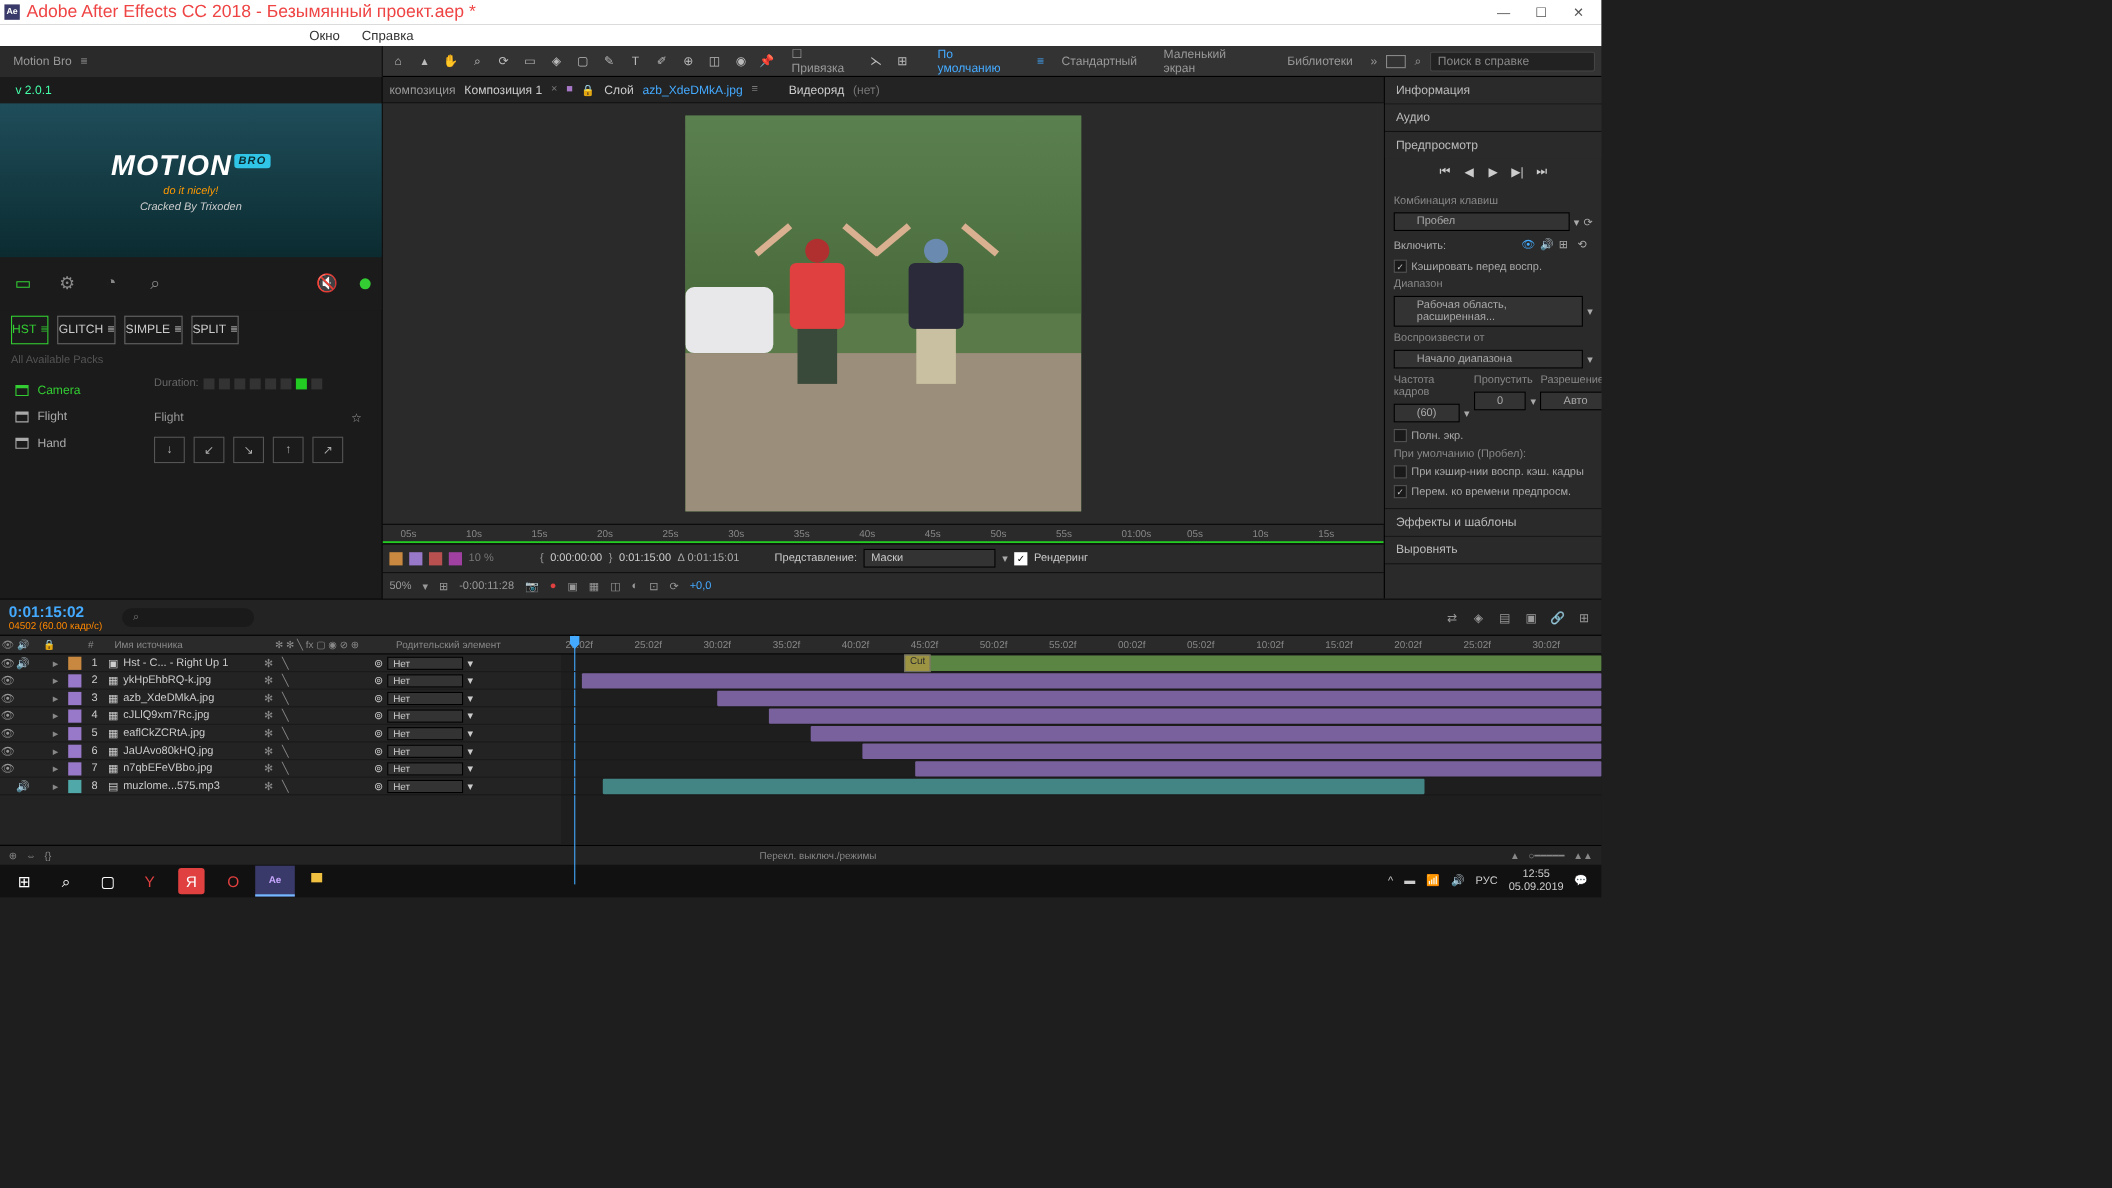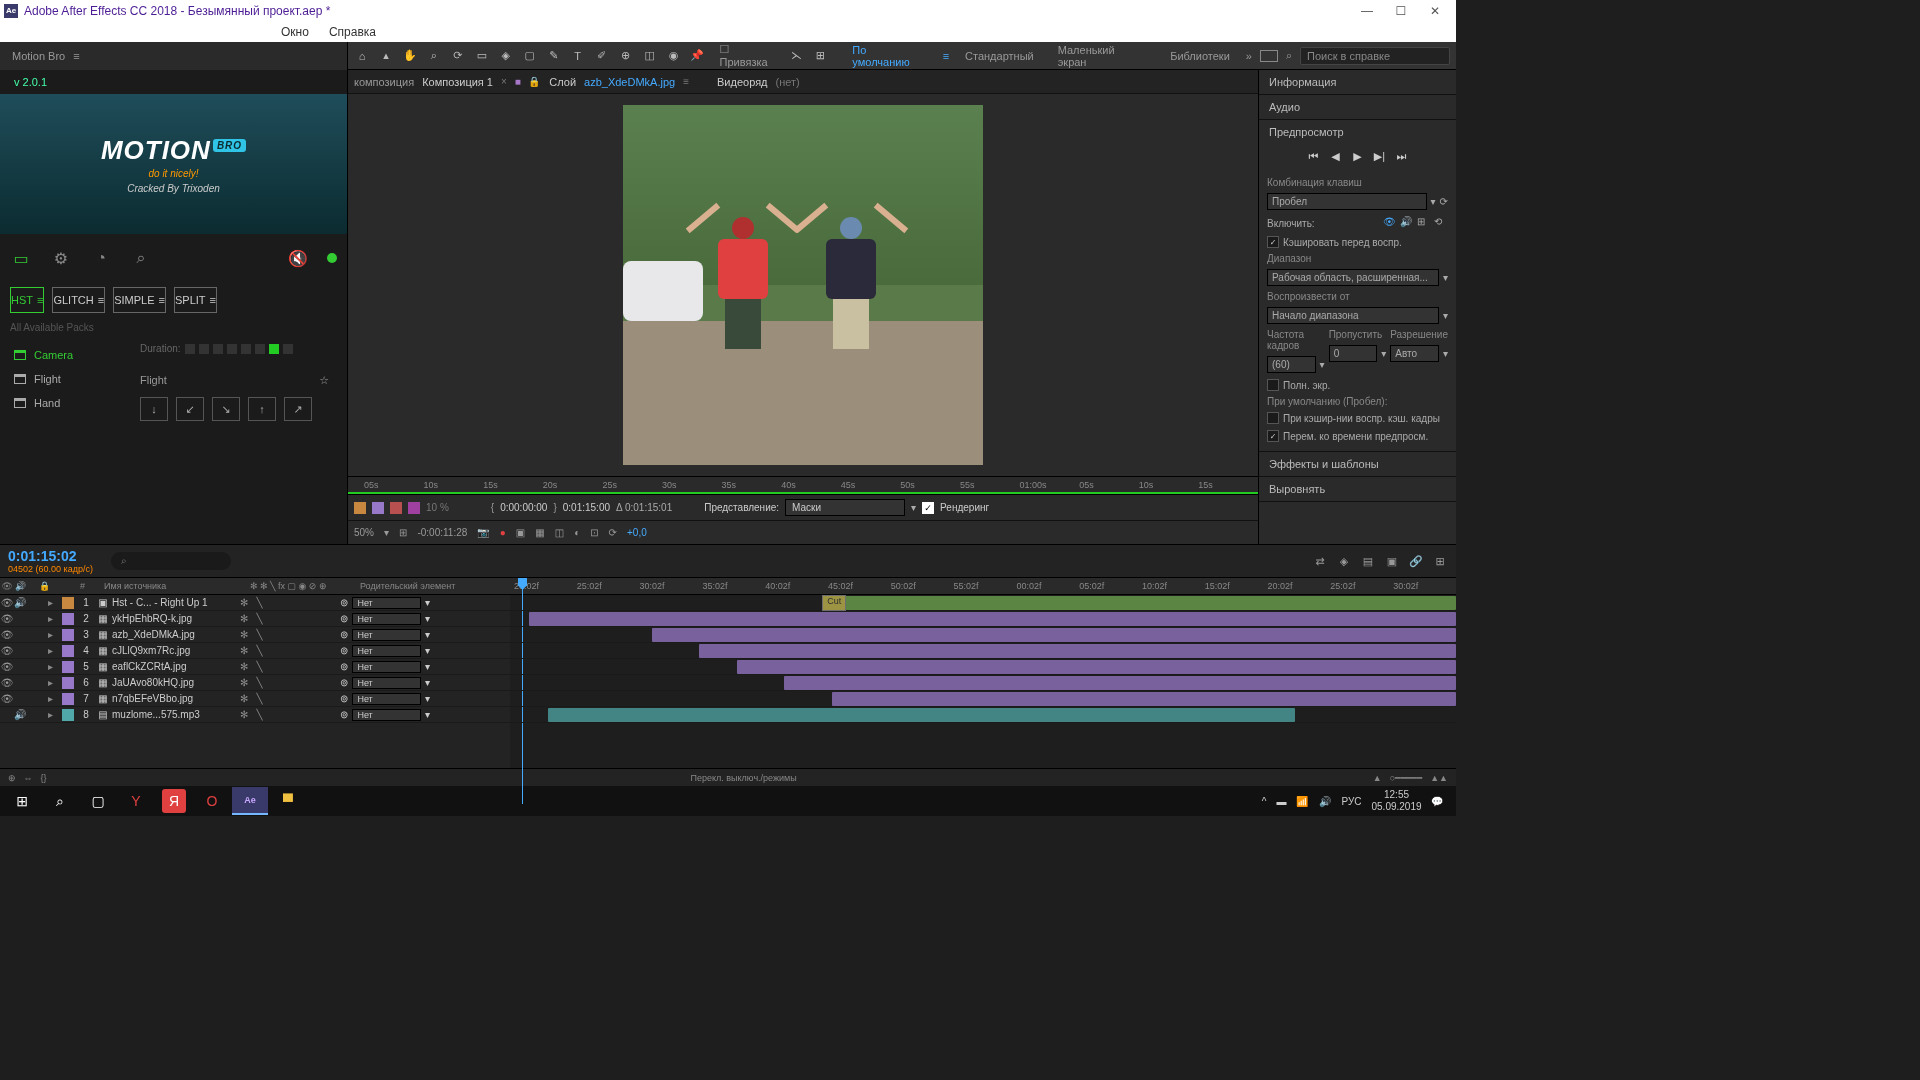--- a/index.html
+++ b/index.html
@@ -1,21 +1,21 @@
 <!DOCTYPE html>
 <html><head>
 <meta charset="utf-8">
 <style>
 * { margin: 0; padding: 0; box-sizing: border-box; font-family: 'Segoe UI', Tahoma, sans-serif; }
 body { background: #1e1e1e; color: #ccc; font-size: 11px; overflow: hidden; width: 1456px; height: 816px; position: relative; }
 
 
 .titlebar { height: 22px; background: #fff; display: flex; align-items: center; padding: 0 4px; }
 .titlebar .ae-icon { width: 14px; height: 14px; background: #3a3a6a; color: #fff; font-size: 8px; text-align: center; line-height: 14px; font-weight: bold; margin-right: 6px; }
-.titlebar .title { color: #4c1d95; font-size: 12px; flex: 1; }
+.titlebar .title { color: #ef4444; font-size: 16px; flex: 1; }
 .titlebar .winbtn { width: 34px; height: 22px; display: flex; align-items: center; justify-content: center; color: #555; font-size: 12px; }
 
 
 .menubar { height: 20px; background: #fff; display: flex; align-items: center; padding-left: 12px; gap: 20px; }
 .menubar span { color: #333; font-size: 12px; }
 .menubar .ws { flex: 1; }
 
 
 .main { display: flex; height: calc(100% - 22px - 20px - 242px - 30px); background: #232323; }
 
@@ -99,21 +99,21 @@
 .comp-controls2 { height: 24px; background: #2a2a2a; display: flex; align-items: center; gap: 10px; padding: 0 6px; font-size: 10px; color: #999; border-top: 1px solid #111; }
 
 
 .rightpanel { width: 198px; background: #2a2a2a; border-left: 1px solid #000; display: flex; flex-direction: column; }
 .rp-section { border-bottom: 1px solid #111; }
 .rp-header { padding: 6px 10px; color: #bbb; font-size: 11px; background: #2a2a2a; }
 .rp-body { padding: 6px 8px; }
 .rp-playback { display: flex; justify-content: center; gap: 6px; padding: 6px; }
 .rp-playback .pb { width: 16px; font-size: 11px; color: #ccc; text-align: center; }
 .rp-row { display: flex; align-items: center; gap: 4px; padding: 3px 0; font-size: 10px; color: #aaa; }
-.rp-row .sel { background: #333; border: 1px solid #000; padding: 2px 4px; flex: 1; font-size: 10px; }
+.rp-row .sel { background: #333; border: 1px solid #000; padding: 2px 20px; flex: 1; font-size: 10px; }
 .rp-row .cb { width: 12px; height: 12px; background: #1a1a1a; border: 1px solid #555; display: flex; align-items: center; justify-content: center; color: #ccc; font-size: 8px; }
 .rp-row .cb.on::after { content: '✓'; }
 .rp-row .icon-set { display: flex; gap: 3px; margin-left: auto; }
 .rp-row .icon-set .i { width: 14px; height: 14px; color: #4af; font-size: 10px; }
 .rp-label { font-size: 10px; color: #888; padding: 2px 0; }
 .rp-3col { display: flex; gap: 4px; }
 .rp-3col > div { flex: 1; }
 
 
 .timeline { height: 242px; background: #232323; border-top: 1px solid #000; display: flex; flex-direction: column; }

